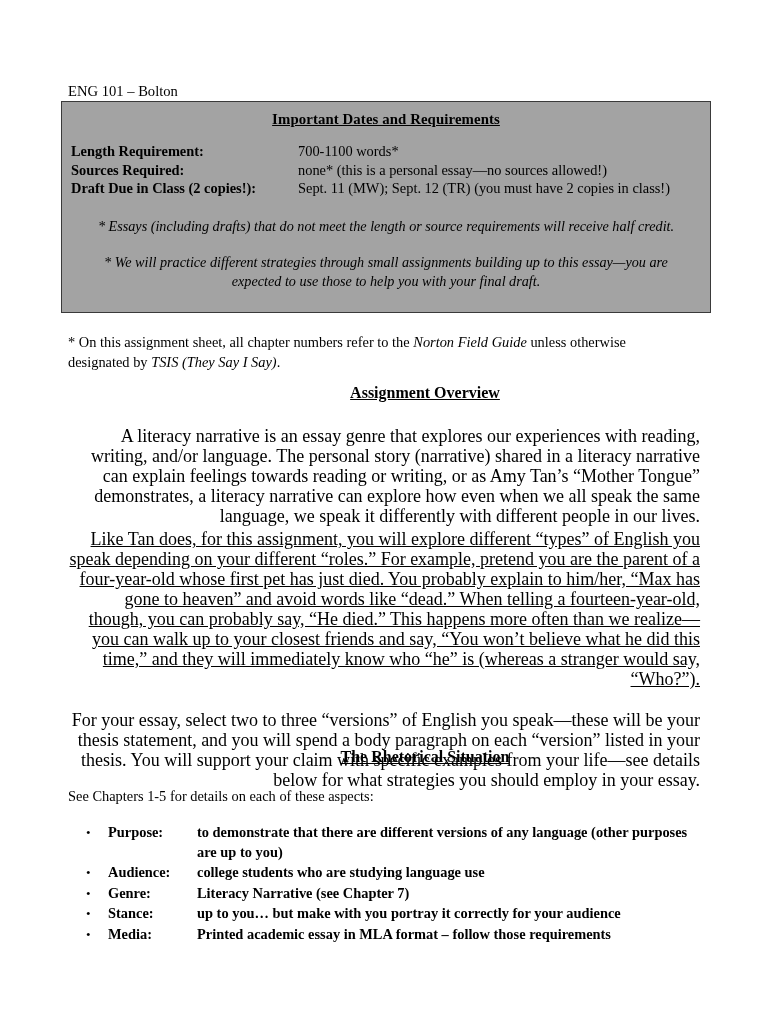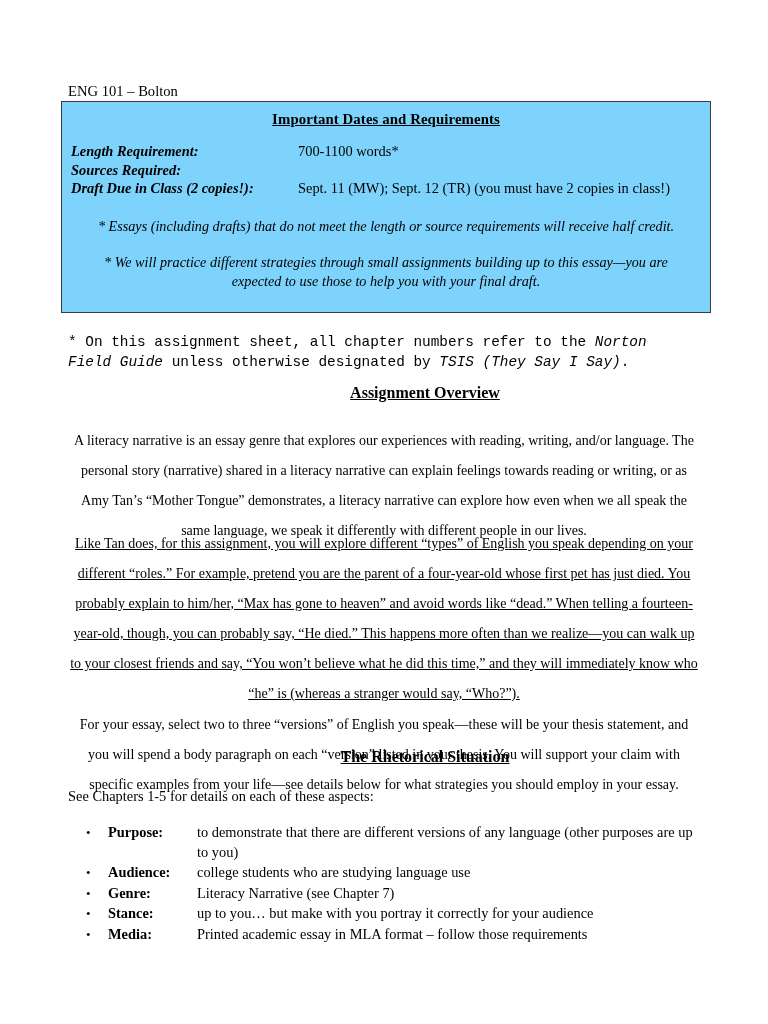--- a/index.html
+++ b/index.html
@@ -37,21 +37,21 @@
 
   
   .req-box {
     position: absolute;
     left: 61px;
     top: 101px;
     width: 650px;
     height: 212px;
     border: 1.3px solid #3a3a3a;
     box-sizing: border-box;
-    background: #7dd3fc;
+    background: #a3a3a3;
   }
   .req-title {
     text-align: center;
     font-weight: bold;
     font-size: 14.8px;
     text-decoration: underline;
     margin-top: 9px;
     letter-spacing: 0.1px;
   }
   .req-table {
@@ -62,21 +62,20 @@
   }
   .req-row {
     display: flex;
     white-space: nowrap;
   }
   .req-label {
     font-weight: bold;
     width: 227px;
     flex: 0 0 227px;
     white-space: nowrap;
-    font-style: italic;
   }
   .req-value { white-space: nowrap; }
 
   .req-note {
     font-style: italic;
     font-size: 14.2px;
     line-height: 18.5px;
     text-align: center;
     padding: 0 12px;
   }
@@ -84,44 +83,43 @@
   .req-note-2 { margin-top: 18px; padding: 0 22px; text-align: center; }
 
   
   .chapters-note {
     position: absolute;
     left: 68px;
     top: 332px;
     width: 600px;
     font-size: 14.4px;
     line-height: 20px;
-    font-family: Liberation Mono, monospace;
   }
   .ital { font-style: italic; }
 
   .section-heading {
     position: absolute;
     left: 0;
     width: 768px;
     text-align: center;
     font-weight: bold;
     font-size: 16px;
     text-decoration: underline;
     padding-left: 41px;
   }
   #heading-overview { top: 384px; }
   #heading-rhetorical { top: 748px; }
 
   .body-para {
     position: absolute;
     left: 68px;
     width: 632px;
-    font-size: 14px;
-    line-height: 30px;
-    text-align: center;
+    font-size: 18px;
+    line-height: 20px;
+    text-align: right;
   }
   #para-1 { top: 426px; }
   #para-2 { top: 529px; text-decoration: underline; }
   #para-3 { top: 710px; }
 
   .see-chapters {
     position: absolute;
     left: 68px;
     top: 788px;
     font-size: 14.4px;
@@ -148,20 +146,21 @@
     line-height: 19.6px;
   }
   .aspect-label {
     flex: 0 0 89px;
     width: 89px;
     font-weight: bold;
     white-space: nowrap;
   }
   .aspect-value {
     flex: 1 1 auto;
+    font-weight: bold;
   }
 </style>
 </head>
 <body>
 
 <div class="page">
 
   <div class="doc-header">
     <div>ENG 101 – Bolton</div>
     <div>Essay Assignment:  Literacy Narrative</div>
@@ -171,20 +170,21 @@
 
     <div class="req-title">Important Dates and Requirements</div>
 
     <div class="req-table">
       <div class="req-row">
         <span class="req-label">Length Requirement:</span>
         <span class="req-value">700-1100 words*</span>
       </div>
       <div class="req-row">
         <span class="req-label">Sources Required:</span>
+        <span class="req-value">none* (this is a personal essay—no sources allowed!)</span>
       </div>
       <div class="req-row">
         <span class="req-label">Draft Due in Class (2 copies!):</span>
         <span class="req-value">Sept. 11 (MW); Sept. 12 (TR) (you must have 2 copies in class!)</span>
       </div>
     </div>
 
     <div class="req-note req-note-1">* Essays (including drafts) that do not meet the length or source requirements will receive half credit.</div>
     <div class="req-note req-note-2">* We will practice different strategies through small assignments building up to this essay—you are expected to use those to help you with your final draft.</div>
   </div>

